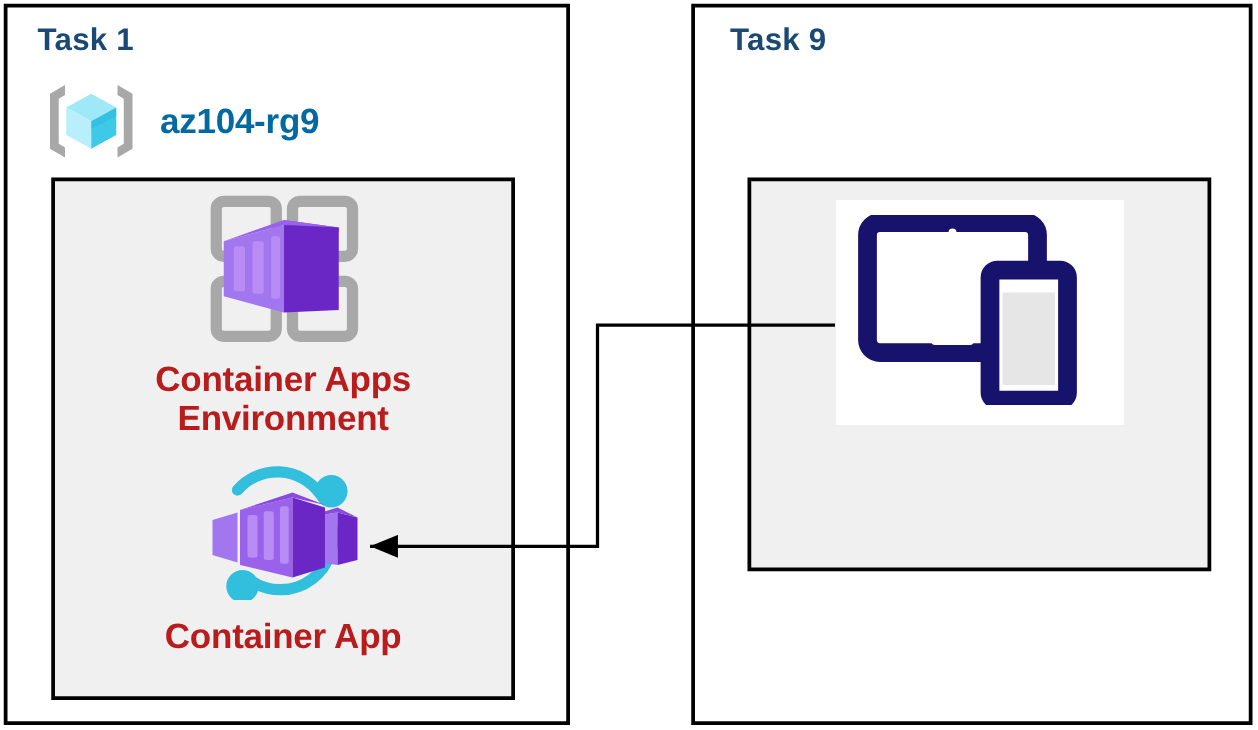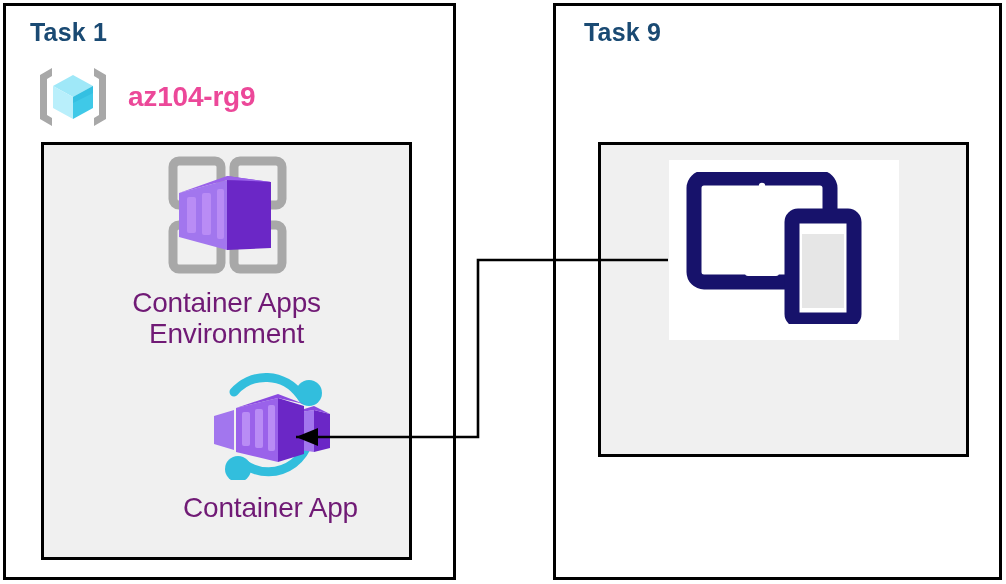--- a/index.html
+++ b/index.html
@@ -57,41 +57,41 @@
     width: 330px;
     height: 78px;
     display: flex;
     align-items: center;
   }
   #rg-icon { width: 74px; height: 70px; flex: 0 0 auto; }
   #rg-label {
     margin-left: 18px;
     font-size: 28px;
     font-weight: bold;
-    color: #ec4899;
+    color: #0369a1;
     white-space: nowrap;
     letter-spacing: -0.2px;
   }
 
   
   .node {
     position: absolute;
     display: flex;
     flex-direction: column;
     align-items: center;
   }
   #cae-node  { left: 41px; top: 155px; width: 371px; }
-  #capp-node { left: 41px; top: 372px; width: 371px; margin-left: 44px; }
+  #capp-node { left: 41px; top: 372px; width: 371px; }
   #test-node { left: 598px; top: 160px; width: 371px; }
 
   .node-caption {
     margin-top: 8px;
     font-size: 28px;
-    font-weight: normal;
-    color: #701a75;
+    font-weight: bold;
+    color: #b91c1c;
     text-align: center;
     line-height: 1.12;
     letter-spacing: -0.2px;
     white-space: pre-line;
   }
   #test-caption { margin-top: 18px; }
 
   .icon-wrap { display: block; }
 
   

